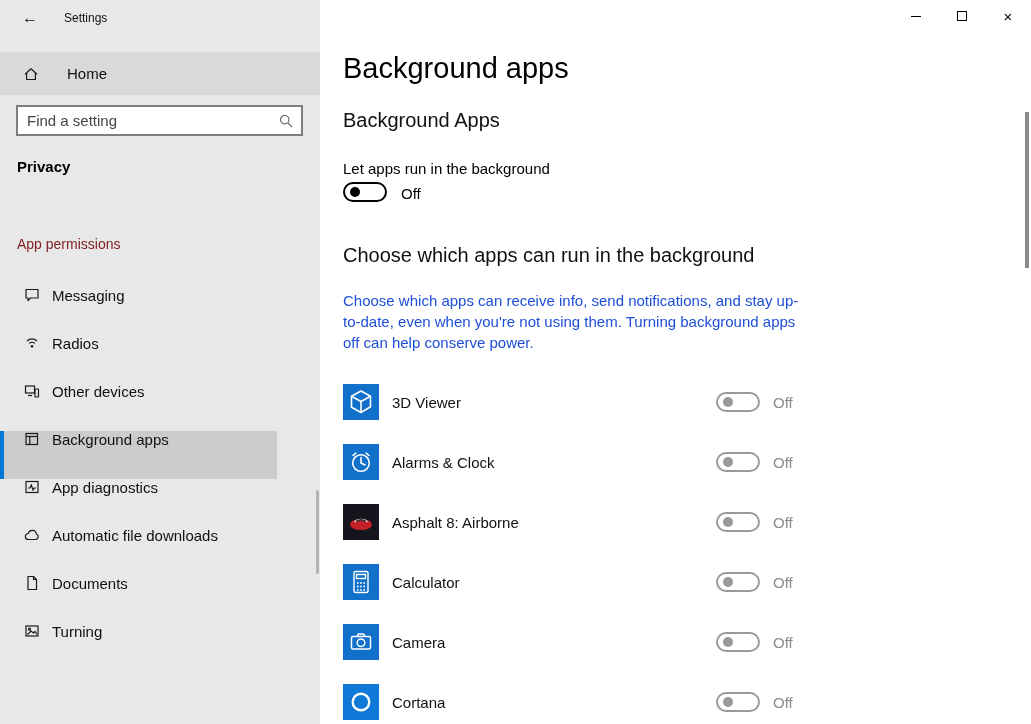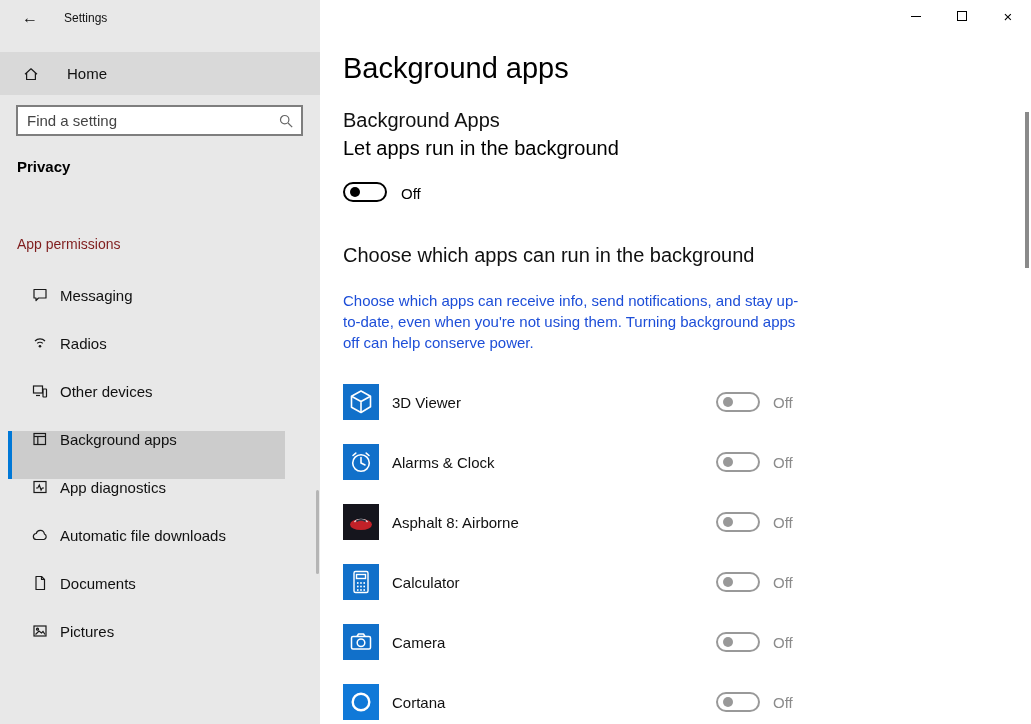--- a/index.html
+++ b/index.html
@@ -24,21 +24,21 @@
     font-family:inherit; color:#333; background:transparent; }
   .search-input::placeholder { color:#444; }
   .search-icon { width:30px; height:100%; display:flex; align-items:center; justify-content:center; }
 
   .section-privacy { position:absolute; left:17px; top:158px; font-size:15px; font-weight:700; }
   .group-label { position:absolute; left:17px; top:236px; font-size:14px; color:#7f1d1d; }
 
   .nav-clip { position:absolute; left:0; top:248px; width:320px; height:14px; overflow:hidden; }
   .nav-clip .nav-item { margin-top:-22px; }
 
-  .nav-list { position:absolute; left:8px; top:287px; width:277px; }
+  .nav-list { position:absolute; left:0; top:287px; width:277px; }
   .nav-item { position:relative; height:48px; display:flex; align-items:flex-start; cursor:pointer; }
   .nav-icon { width:16px; height:16px; margin-left:24px; flex:none; }
   .nav-icon svg { display:block; width:16px; height:16px; }
   .nav-label { margin-left:12px; font-size:15px; color:#111; white-space:nowrap; }
   .nav-item.selected { background:#cccccc; }
   .accent-bar { position:absolute; left:0; top:0; width:4px; height:100%; background:#0078d7; }
 
   .side-scroll { position:absolute; left:316px; top:490px; width:3px; height:84px;
     background:#b5b5b5; border-radius:2px; }
 
@@ -46,21 +46,21 @@
   .main { position:absolute; left:320px; top:0; width:711px; height:724px; background:#fff; }
 
   .win-controls { position:absolute; top:0; right:0; display:flex; }
   .win-btn { width:46px; height:32px; display:flex; align-items:center; justify-content:center;
     background:transparent; border:none; cursor:pointer; font-size:15px; color:#000; }
   .glyph-min { width:10px; height:1px; background:#000; }
   .glyph-max { width:10px; height:10px; border:1px solid #000; }
 
   .page-title { position:absolute; left:23px; top:52px; font-size:29px; font-weight:300; color:#000; }
   .h-bg { position:absolute; left:23px; top:109px; font-size:20px; font-weight:400; color:#111; }
-  .toggle-label { position:absolute; left:23px; top:137px; font-size:20px; }
+  .toggle-label { position:absolute; left:23px; top:160px; font-size:15px; }
 
   .toggle { width:44px; height:20px; border:2px solid #000; border-radius:12px; position:relative;
     background:#fff; cursor:pointer; }
   .toggle .knob { position:absolute; left:5px; top:3px; width:10px; height:10px; border-radius:50%; background:#000; }
   .toggle.disabled { border-color:#999; }
   .toggle.disabled .knob { background:#999; }
 
   .master-toggle { position:absolute; left:23px; top:182px; }
   .master-state { position:absolute; left:81px; top:185px; font-size:15px; }
 
@@ -199,21 +199,21 @@
       </div>
 
       <div class="nav-item">
         <span class="nav-icon">
           <svg viewBox="0 0 16 16" fill="none" stroke="#1a1a1a" stroke-width="1.2">
             <rect x="2" y="3" width="12" height="10"></rect>
               <circle cx="5.5" cy="6.2" r="1"></circle>
             <path d="M3.5 11.5 7 8l2.5 2 1.5-1.5 2 3"></path>
           </svg>
         </span>
-        <span class="nav-label">Pictures</span>
+        <span class="nav-label">Turning</span>
       </div>
 
 
     </nav>
 
     <div class="side-scroll"></div>
   </aside>
 
   <section class="main">
 

